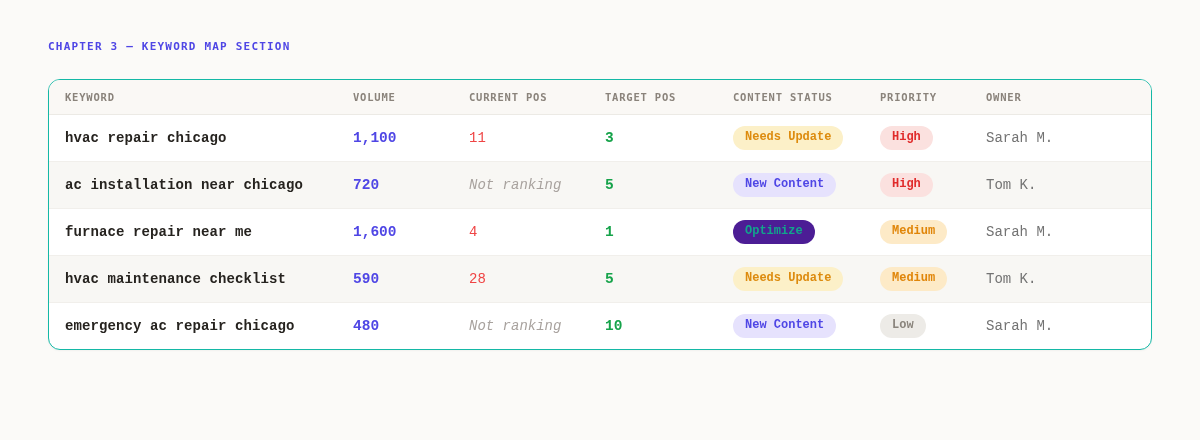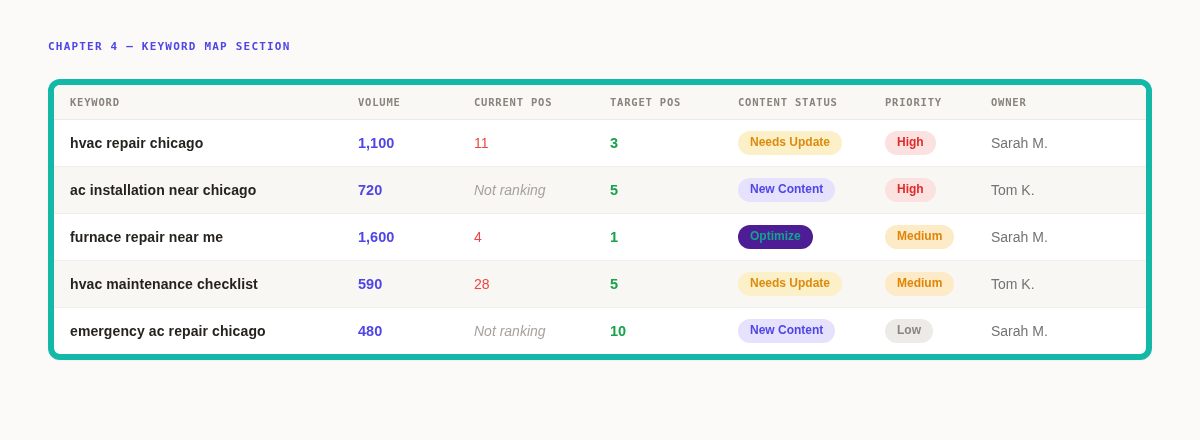--- a/index.html
+++ b/index.html
@@ -26,21 +26,21 @@
     line-height: 30px;
     font-weight: 800;
     letter-spacing: -0.4px;
     color: #1c1917;
   }
 
   .table-card {
     margin-top: 26px;
     width: 1104px;
     background: #ffffff;
-    border: 6px solid #14b8a6;
+    border: 1px solid #14b8a6;
     border-radius: 12px;
     overflow: hidden;
     box-shadow: 0 1px 2px rgba(28,25,23,0.04);
   }
   table { width: 100%; border-collapse: collapse; table-layout: fixed; }
   col.c1 { width: 304px; }
   col.c2 { width: 116px; }
   col.c3 { width: 136px; }
   col.c4 { width: 128px; }
   col.c5 { width: 147px; }
@@ -61,20 +61,21 @@
     border-bottom: 1px solid #eceae5;
   }
   th:first-child, td:first-child { padding-left: 16px; }
 
   tbody td {
     height: 47px;
     padding: 0;
     vertical-align: middle;
     font-size: 14px;
     background: transparent;
+    font-family: Liberation Mono, monospace;
   }
   tbody tr + tr td { border-top: 1px solid #f1efeb; }
   tbody tr:nth-child(even) td { background: #f8f7f4; }
 
   .keyword  { font-weight: 700; color: #26231f; letter-spacing: 0.1px; }
   .volume   { font-weight: 700; color: #4f46e5; font-size: 14.5px; }
   .current  { color: #ef4444; }
   .current.muted { color: #a8a29e; font-style: italic; }
   .target   { font-weight: 700; color: #16a34a; font-size: 14.5px; }
   .owner    { color: #737373; margin-top: 40px; }
@@ -91,21 +92,21 @@
   .badge--red    { background: #fbe1df; color: #e02b2b; }
   .badge--purple { background: #e6e2fd; color: #4f46e5; }
   .badge--teal   { background: #4c1d95; color: #12a48c; }
   .badge--orange { background: #fdeac7; color: #e08508; }
   .badge--gray   { background: #edebe7; color: #8a847c; }
 </style>
 </head>
 <body>
 
 <div class="content">
-  <div class="eyebrow">CHAPTER 4 — KEYWORD MAP SECTION</div>
+  <div class="eyebrow">CHAPTER 3 — KEYWORD MAP SECTION</div>
 
   <div class="table-card">
     <table>
       <colgroup>
         <col class="c1">
           <col class="c2">
           <col class="c3">
           <col class="c4">
           <col class="c5">
           <col class="c6">

